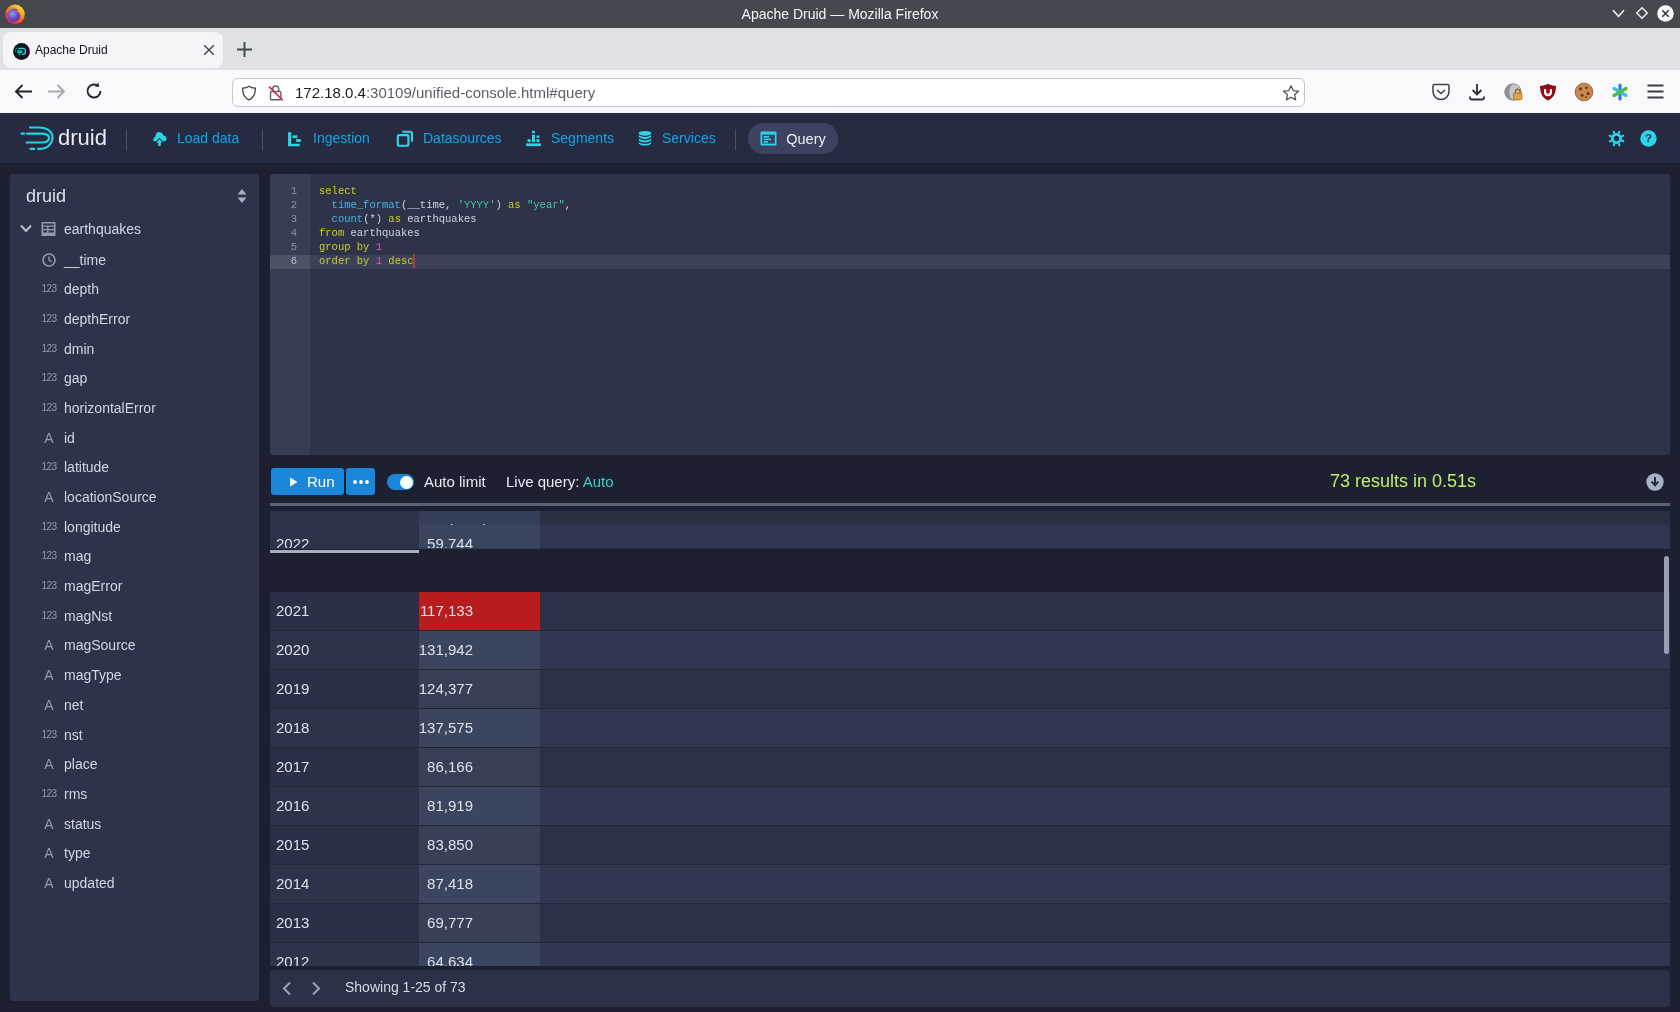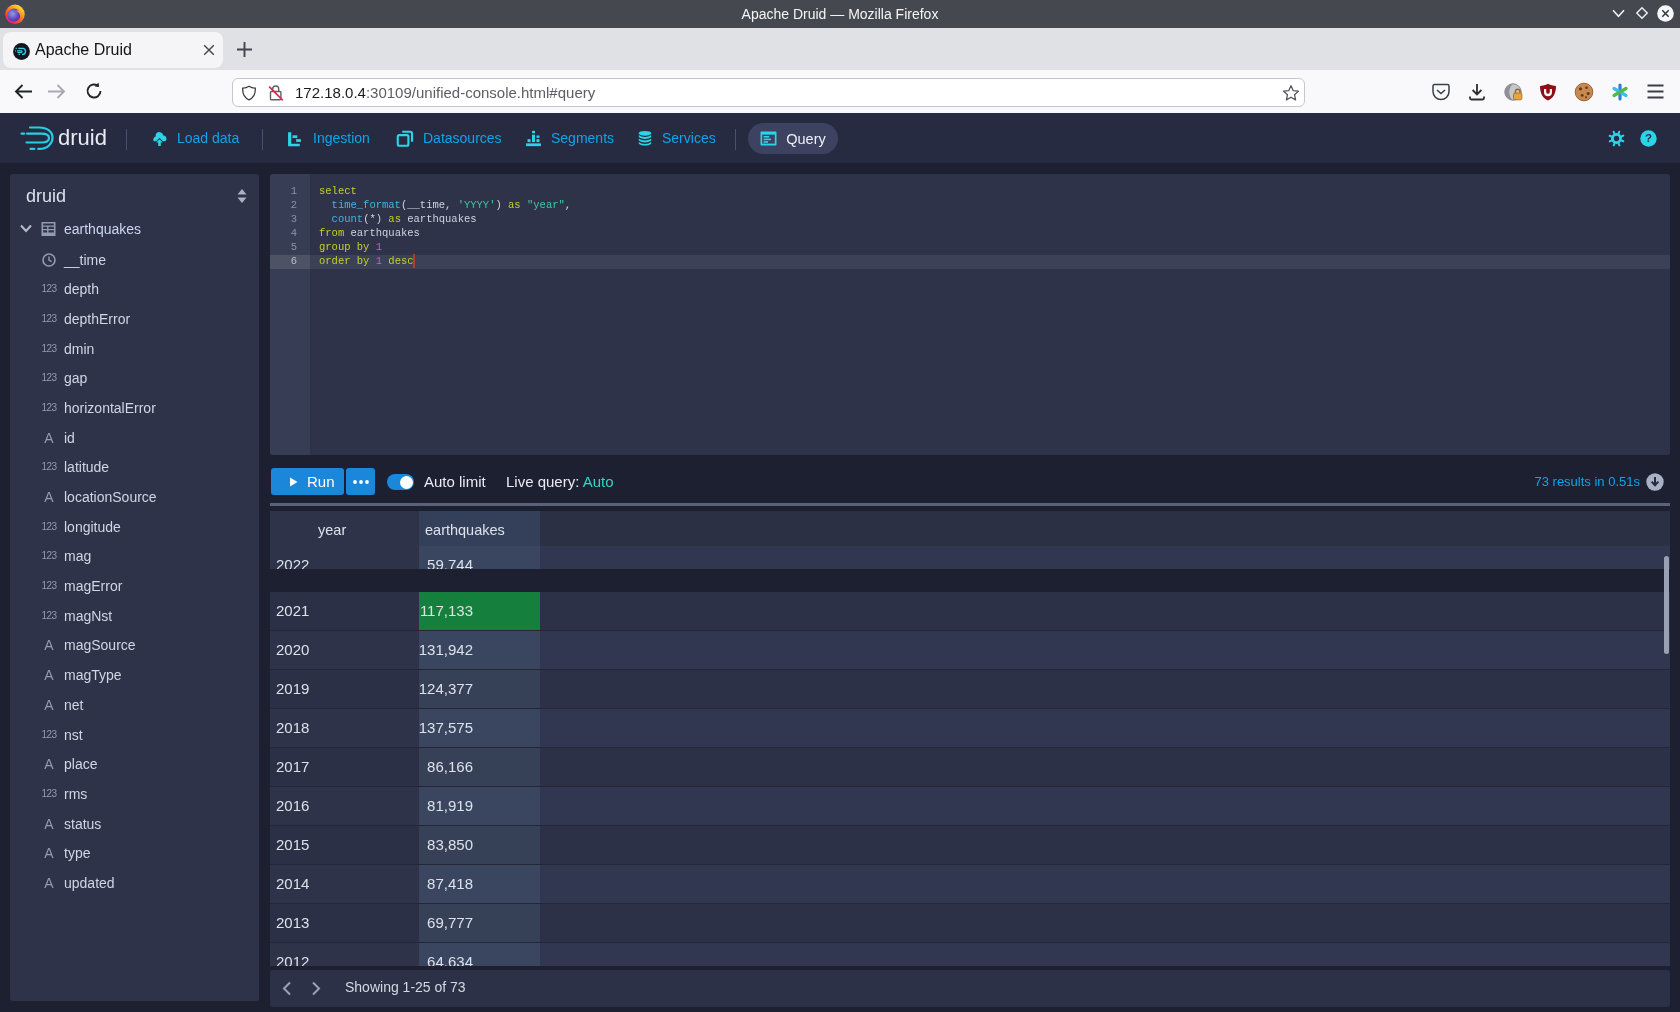--- a/index.html
+++ b/index.html
@@ -7,21 +7,21 @@
     font-family:"Liberation Sans", sans-serif; }
   .abs { position:absolute; }
   
   #titlebar { position:absolute; left:0; top:0; width:1680px; height:28px; background:#45494f; }
   #titletext { position:absolute; left:0; top:0; width:1680px; height:28px; line-height:28px;
     text-align:center; color:#f4f4f6; font-size:14px; }
   #tabbar { position:absolute; left:0; top:28px; width:1680px; height:42px; background:#e0e1e5; }
   #tab { position:absolute; left:3px; top:3.5px; width:220px; height:36.5px; background:#f5f5f7;
     border-radius:8px; }
   #tabtitle { position:absolute; left:32px; top:0; height:36.5px; line-height:36.5px;
-    color:#15141a; font-size:16px; }
+    color:#15141a; font-size:12px; }
   #toolbar { position:absolute; left:0; top:70px; width:1680px; height:43px; background:#f9f9fb; }
   #urlfield { position:absolute; left:232px; top:8px; width:1073px; height:29px; background:#ffffff;
     border:1px solid #c6c6d0; border-radius:6px; }
   #urltext { position:absolute; left:62px; top:0; height:27px; line-height:27px; font-size:15px; color:#1c1b22; }
   #urltext .dim { color:#5d5d66; }
   
   #druidnav { position:absolute; left:0; top:113px; width:1680px; height:50px; background:#272b42; }
   .navsep { position:absolute; top:16px; width:1px; height:21px; background:#49506a; }
   .navitem { position:absolute; top:0; height:50px; display:flex; align-items:center;
     color:#0ea5e9; font-size:14px; }
@@ -396,44 +396,44 @@
     <circle cx="2" cy="2" r="1.9" fill="#fff"></circle>
       <circle cx="8" cy="2" r="1.9" fill="#fff"></circle>
       <circle cx="14" cy="2" r="1.9" fill="#fff"></circle>
   </svg>
 </div>
 <div class="abs" style="left:387px;top:474px;width:27px;height:16px;background:#1b87da;border-radius:8px;">
   <div class="abs" style="left:13px;top:1.5px;width:13px;height:13px;background:#fff;border-radius:50%;"></div>
 </div>
 <div class="abs" style="left:424px;top:468px;height:27px;line-height:27px;color:#e9ebf2;font-size:15px;">Auto limit</div>
 <div class="abs" style="left:506px;top:468px;height:27px;line-height:27px;color:#e9ebf2;font-size:15px;">Live query: <span style="color:#35d3c8">Auto</span></div>
-<div class="abs" style="left:1330px;top:468px;width:310px;height:27px;line-height:27px;text-align:right;color:#0ea5e9;font-size:13px;">73 results in 0.51s</div>
+<div class="abs" style="left:1330px;top:468px;width:310px;height:27px;line-height:27px;color:#bef264;font-size:18px;">73 results in 0.51s</div>
 <svg class="abs" style="left:1646px;top:473px" width="18" height="18" viewBox="0 0 18 18">
   <circle cx="9" cy="9" r="8.7" fill="#a9b1c6"></circle>
   <path d="M9 4 V11.5 M5.6 8.6 L9 12.2 L12.4 8.6" fill="none" stroke="#252a3c" stroke-width="2"></path>
 </svg>
 <div class="abs" style="left:270px;top:503px;width:1400px;height:3px;background:#5b6179;"></div>
 <div id="tablehead">
   <div class="c1" style="background:#2e3349;font-size:14.5px;padding-left:48px;">year</div>
   <div class="c2" style="background:#344059;font-size:14.5px;">
       <span style="left:6px;right:auto;position:absolute;">earthquakes</span>
     </div>
   <div class="c3" style="background:#2c3044;"></div>
 </div>
 <div class="abs" style="left:270px;top:550px;width:149px;height:3px;background:#a6adc0;"></div>
-<div class="trow" style="top:546px;height:23px;overflow:hidden;">
+<div class="trow" style="top:525px;height:23px;overflow:hidden;">
   <div class="c1" style="background:#2e3349;border-bottom:1px solid #232737;height:39px;">2022</div>
   <div class="c2" style="background:#3a4660;border-bottom:1px solid #232737;height:39px;">
       <span>59,744</span>
     </div>
   <div class="c3" style="background:#323751;border-bottom:1px solid #232737;height:39px;"></div>
 </div>
 <div class="trow" style="top:592px;height:39px;overflow:hidden;">
   <div class="c1" style="background:#2b3046;border-bottom:1px solid #232737;height:39px;">2021</div>
-  <div class="c2" style="background:#15803d;border-bottom:1px solid #232737;height:39px;padding-left:35px;">
+  <div class="c2" style="background:#b91c1c;border-bottom:1px solid #232737;height:39px;padding-left:35px;">
       <span>117,133</span>
     </div>
   <div class="c3" style="background:#2c3147;border-bottom:1px solid #232737;height:39px;"></div>
 </div>
 <div class="trow" style="top:631px;height:39px;overflow:hidden;">
   <div class="c1" style="background:#2e3349;border-bottom:1px solid #232737;height:39px;">2020</div>
   <div class="c2" style="background:#3a4660;border-bottom:1px solid #232737;height:39px;">
       <span>131,942</span>
     </div>
   <div class="c3" style="background:#323751;border-bottom:1px solid #232737;height:39px;"></div>

